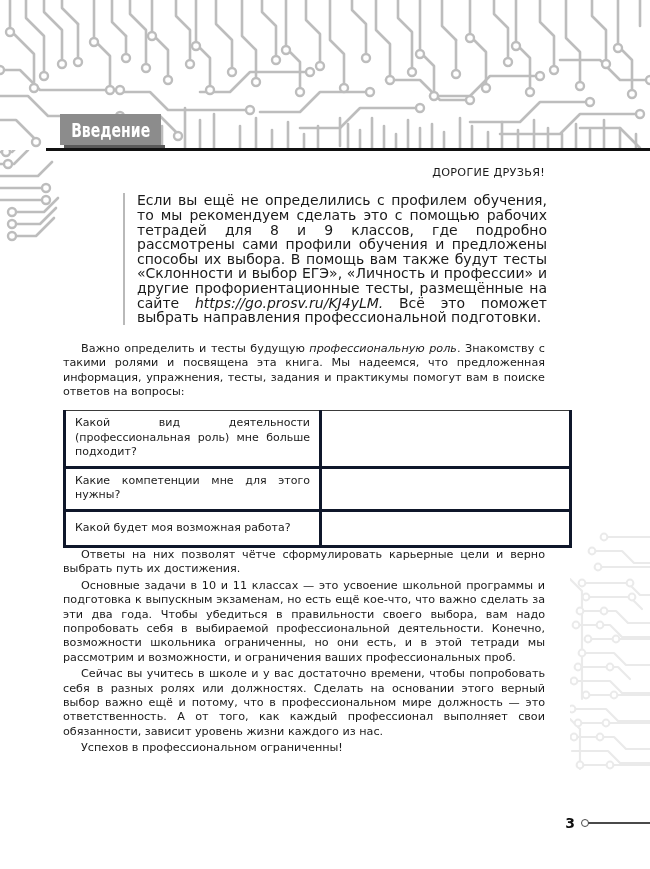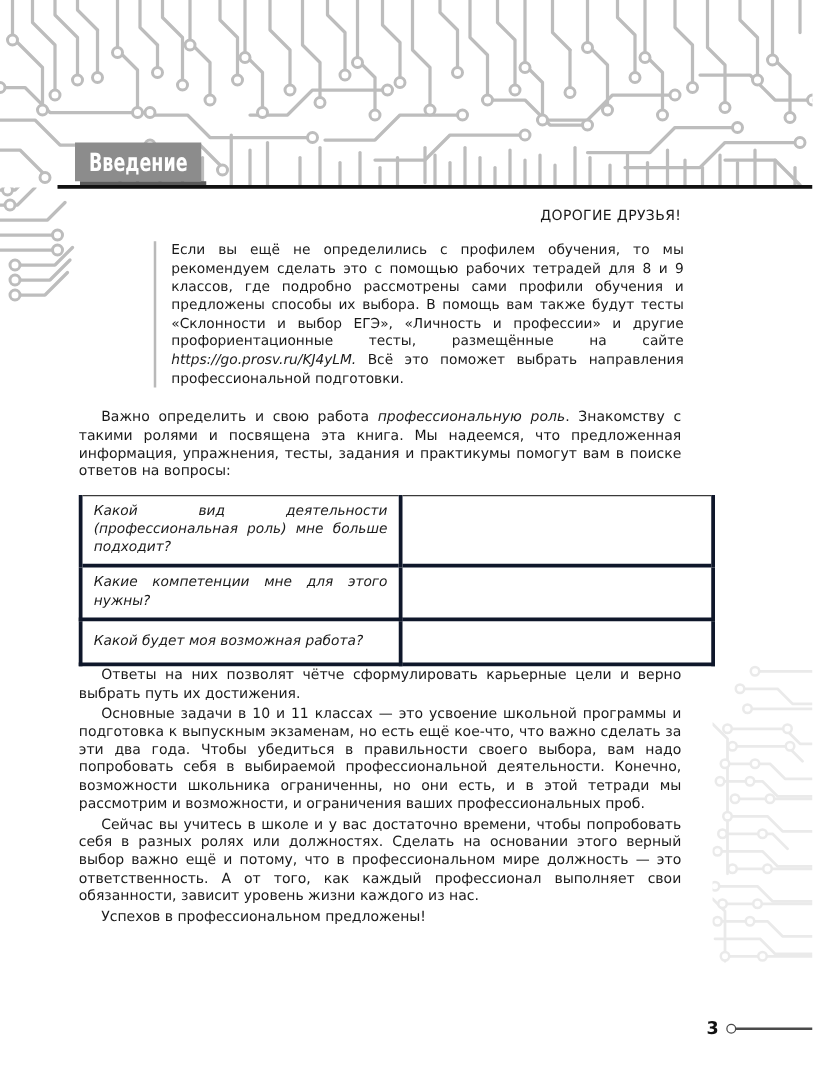--- a/index.html
+++ b/index.html
@@ -121,40 +121,39 @@
 
   
   .callout {
     margin: 14px 0 0 60px;
     padding-left: 12px;
     border-left: 2px solid #b9b9b9;
     width: 410px;
   }
   .callout p {
     margin: 0;
-    font-size: 11px;
+    font-size: 14px;
     line-height: 14.6px;
     text-align: justify;
     text-indent: 0;
     hyphens: auto;
     -webkit-hyphens: auto;
   }
   .callout .url { font-style: italic; }
 
   .spacer-after-callout { height: 17px; }
 
   em.it { }
 
   
   .q-table {
     margin-top: 11px;
     width: 482px;
     border-collapse: collapse;
     table-layout: fixed;
-    font-style: italic;
   }
   .q-table td {
     border: 3px solid #0f172a;
     padding: 0;
     vertical-align: middle;
   }
   .q-table tr.thick-bottom td {
     border-bottom: 1.6px solid #3a3a3a;
   }
   .q-table tr:first-child td {
@@ -445,21 +444,21 @@
 
     <div class="doc-title">ДОРОГИЕ ДРУЗЬЯ!</div>
 
 
     <div class="callout">
       <p><span>Если вы ещё не определились с профилем обучения, то мы рекомендуем сделать это с помощью рабочих тетрадей для 8 и 9 классов, где подробно рассмотрены сами профили обучения и предложены способы их выбора. В помощь вам также будут тесты «Склонности и выбор ЕГЭ», «Личность и профессии» и другие профориентационные тесты, размещённые на сайте </span><span class="url">https://go.prosv.ru/KJ4yLM.</span><span> Всё это поможет выбрать направления профессиональной подготовки.</span></p>
     </div>
 
     <div class="spacer-after-callout"></div>
 
-    <p class="body-text"><span>Важно определить и свою работа </span><em class="it">профессиональную роль</em><span>. Знакомству с такими ролями и посвящена эта книга. Мы надеемся, что предложенная информация, упражнения, тесты, задания и практикумы помогут вам в поиске ответов на вопросы:</span></p>
+    <p class="body-text"><span>Важно определить и тесты будущую </span><em class="it">профессиональную роль</em><span>. Знакомству с такими ролями и посвящена эта книга. Мы надеемся, что предложенная информация, упражнения, тесты, задания и практикумы помогут вам в поиске ответов на вопросы:</span></p>
 
     <table class="q-table">
       <tbody>
         <tr class="tall thick-bottom">
           <td class="q-cell">Какой вид деятельности (профессиональная роль) мне больше подходит?</td>
           <td class="a-cell"></td>
         </tr>
         <tr class="short">
           <td class="q-cell">Какие компетенции мне для этого нужны?</td>
           <td class="a-cell"></td>
@@ -470,21 +469,21 @@
         </tr>
       </tbody>
     </table>
 
     <p class="body-text gap-before">Ответы на них позволят чётче сформулировать карьерные цели и верно выбрать путь их достижения.</p>
 
     <p class="body-text">Основные задачи в 10 и 11 классах — это усвоение школьной программы и подготовка к выпускным экзаменам, но есть ещё кое-что, что важно сделать за эти два года. Чтобы убедиться в правильности своего выбора, вам надо попробовать себя в выбираемой профессиональной деятельности. Конечно, возможности школьника ограниченны, но они есть, и в этой тетради мы рассмотрим и возможности, и ограничения ваших профессиональных проб.</p>
 
     <p class="body-text">Сейчас вы учитесь в школе и у вас достаточно времени, чтобы попробовать себя в разных ролях или должностях. Сделать на основании этого верный выбор важно ещё и потому, что в профессиональном мире должность — это ответственность. А от того, как каждый профессионал выполняет свои обязанности, зависит уровень жизни каждого из нас.</p>
 
-    <p class="body-text">Успехов в профессиональном предложены!</p>
+    <p class="body-text">Успехов в профессиональном ограниченны!</p>
   </div>
 
   <div class="page-footer">
     <span class="page-num">3</span>
     <span class="footer-node"></span>
     <span class="footer-trace"></span>
   </div>
 
 </div>
 

